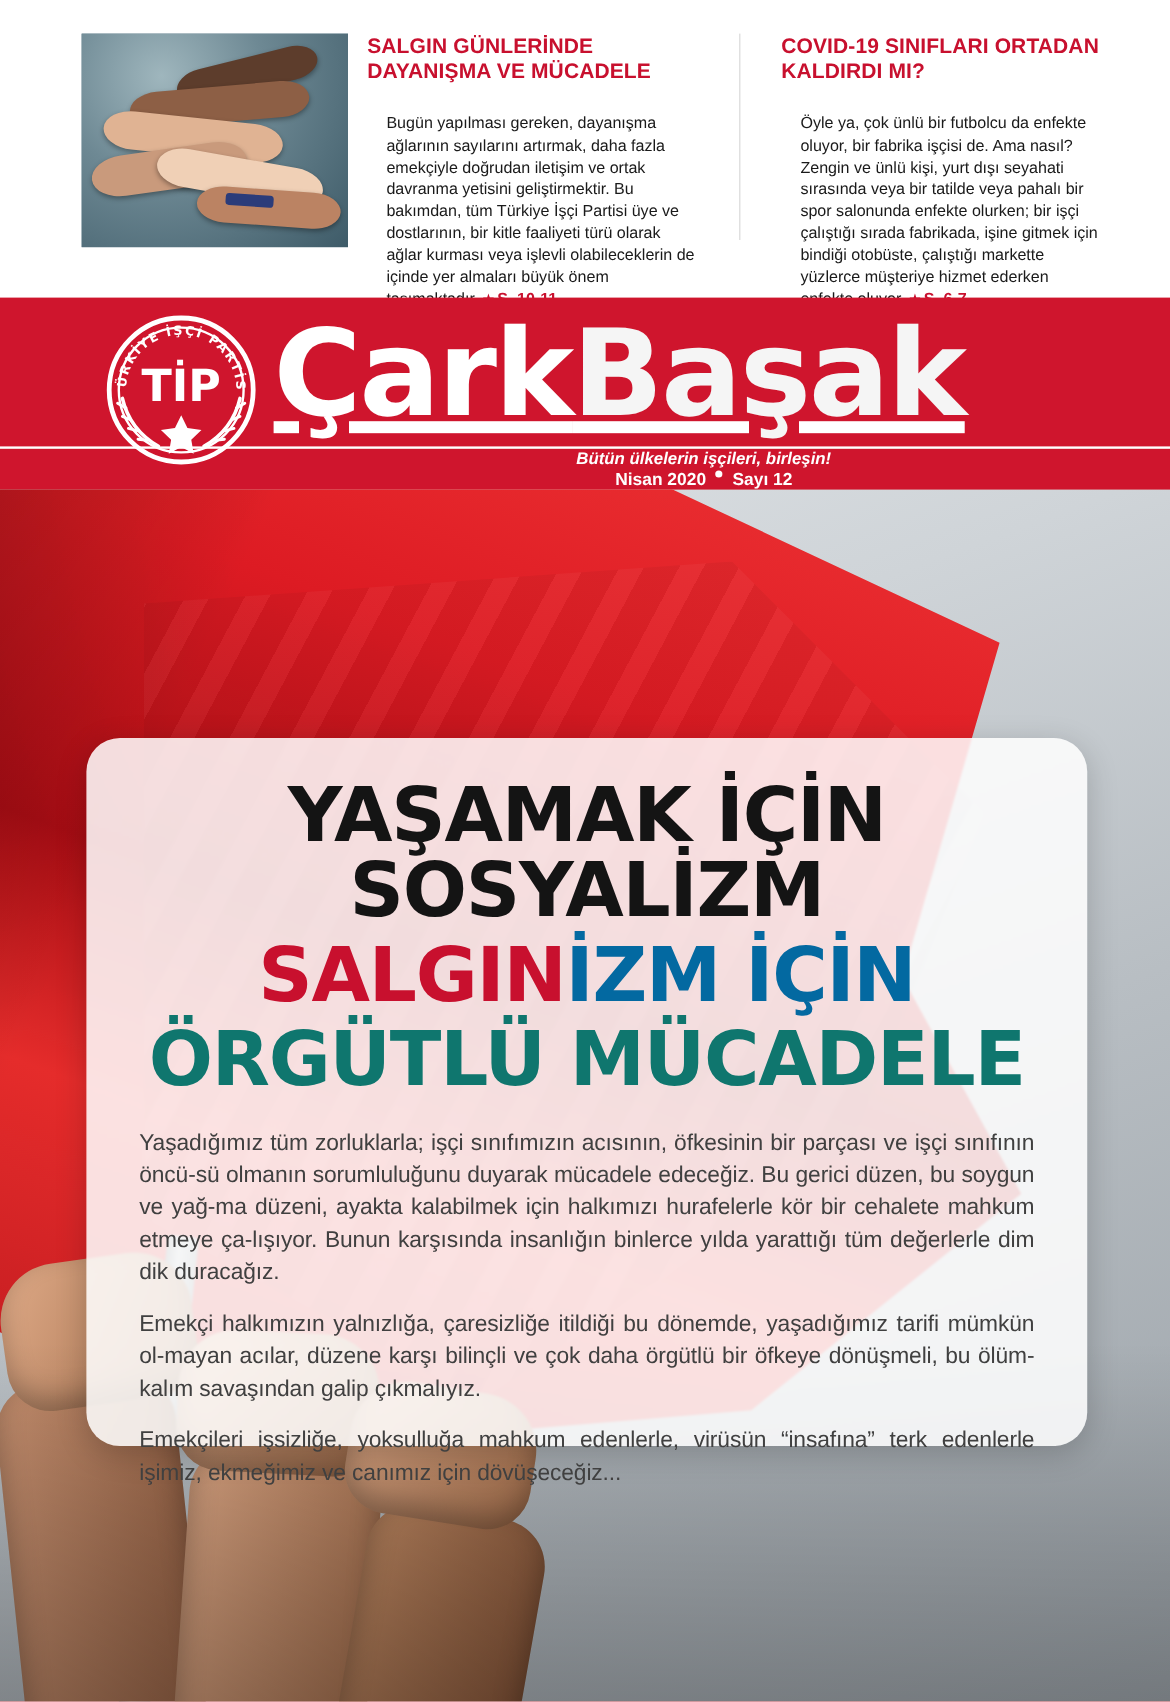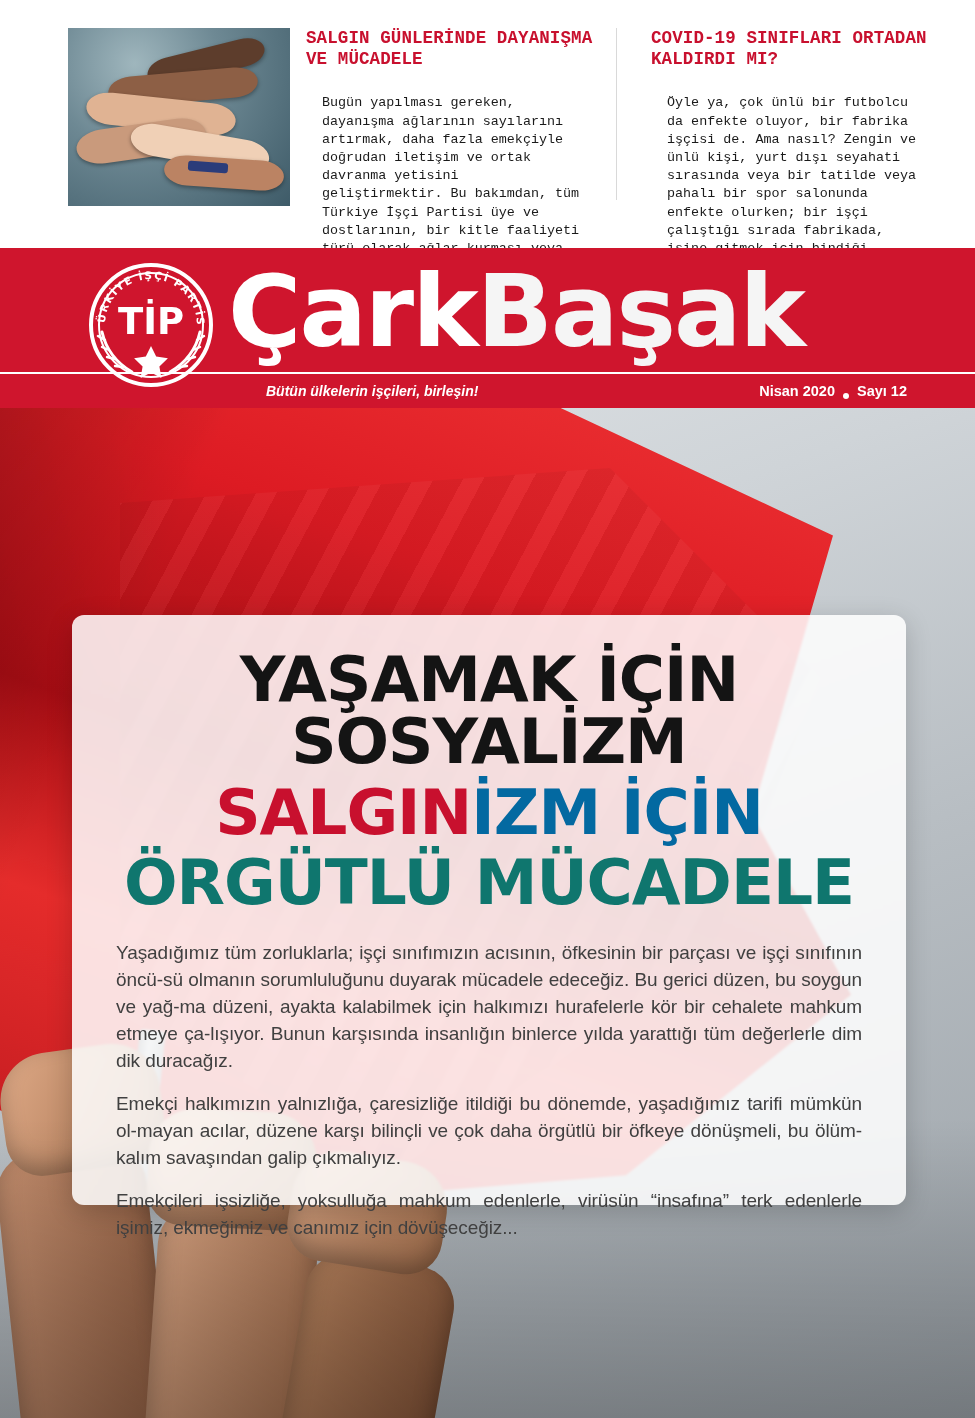--- a/index.html
+++ b/index.html
@@ -18,21 +18,20 @@
 
   
   .teaser-strip {
     position: absolute;
     left: 0; top: 0;
     width: 975px;
     height: 200px;
     background: #ffffff;
     display: flex;
     padding: 28px 30px 0 68px;
-    font-family: Liberation Mono, monospace;
   }
   .teaser-photo {
     width: 222px;
     height: 178px;
     flex: 0 0 222px;
     position: relative;
     overflow: hidden;
     background: #4a6b7a;
     border: 0;
   }
@@ -127,46 +126,48 @@
     position: absolute;
     left: 228px;
     top: 4px;
     font-family: "DejaVu Sans", sans-serif;
     font-size: 100px;
     font-weight: bold;
     letter-spacing: -2px;
     line-height: 120px;
     color: #ffffff;
     white-space: nowrap;
+    text-decoration: underline;
   }
   .wordmark .b { color: #f5f5f5; }
 
   .masthead-bottom {
     position: absolute;
     left: 0; bottom: 0;
     width: 975px;
     height: 36px;
     border-top: 2px solid #ffffff;
     display: flex;
     align-items: center;
     justify-content: space-between;
     padding: 0 68px 0 266px;
+    flex-direction: column;
   }
   .slogan {
     color: #ffffff;
     font-size: 14px;
     font-weight: bold;
     font-style: italic;
   }
   .issue {
     color: #ffffff;
     font-size: 14.5px;
     font-weight: bold;
     display: flex;
-    align-items: flex-end;
+    align-items: flex-start;
     gap: 8px;
   }
   .issue .dot {
     display: inline-block;
     width: 6px; height: 6px;
     background: #ffffff;
     border-radius: 50%;
   }
 
   
@@ -234,21 +235,21 @@
   }
 
   
   .panel {
     position: absolute;
     left: 72px;
     top: 615px;
     width: 834px;
     height: 590px;
     background: rgba(255,255,255,.86);
-    border-radius: 12px;
+    border-radius: 28px;
     padding: 34px 44px 41px 44px;
     box-shadow: 0 6px 26px rgba(0,0,0,.18);
     backdrop-filter: blur(1px);
   }
   .headline {
     font-family: "DejaVu Sans", sans-serif;
     text-align: center;
     color: #141414;
     font-weight: bold;
     letter-spacing: -1px;

